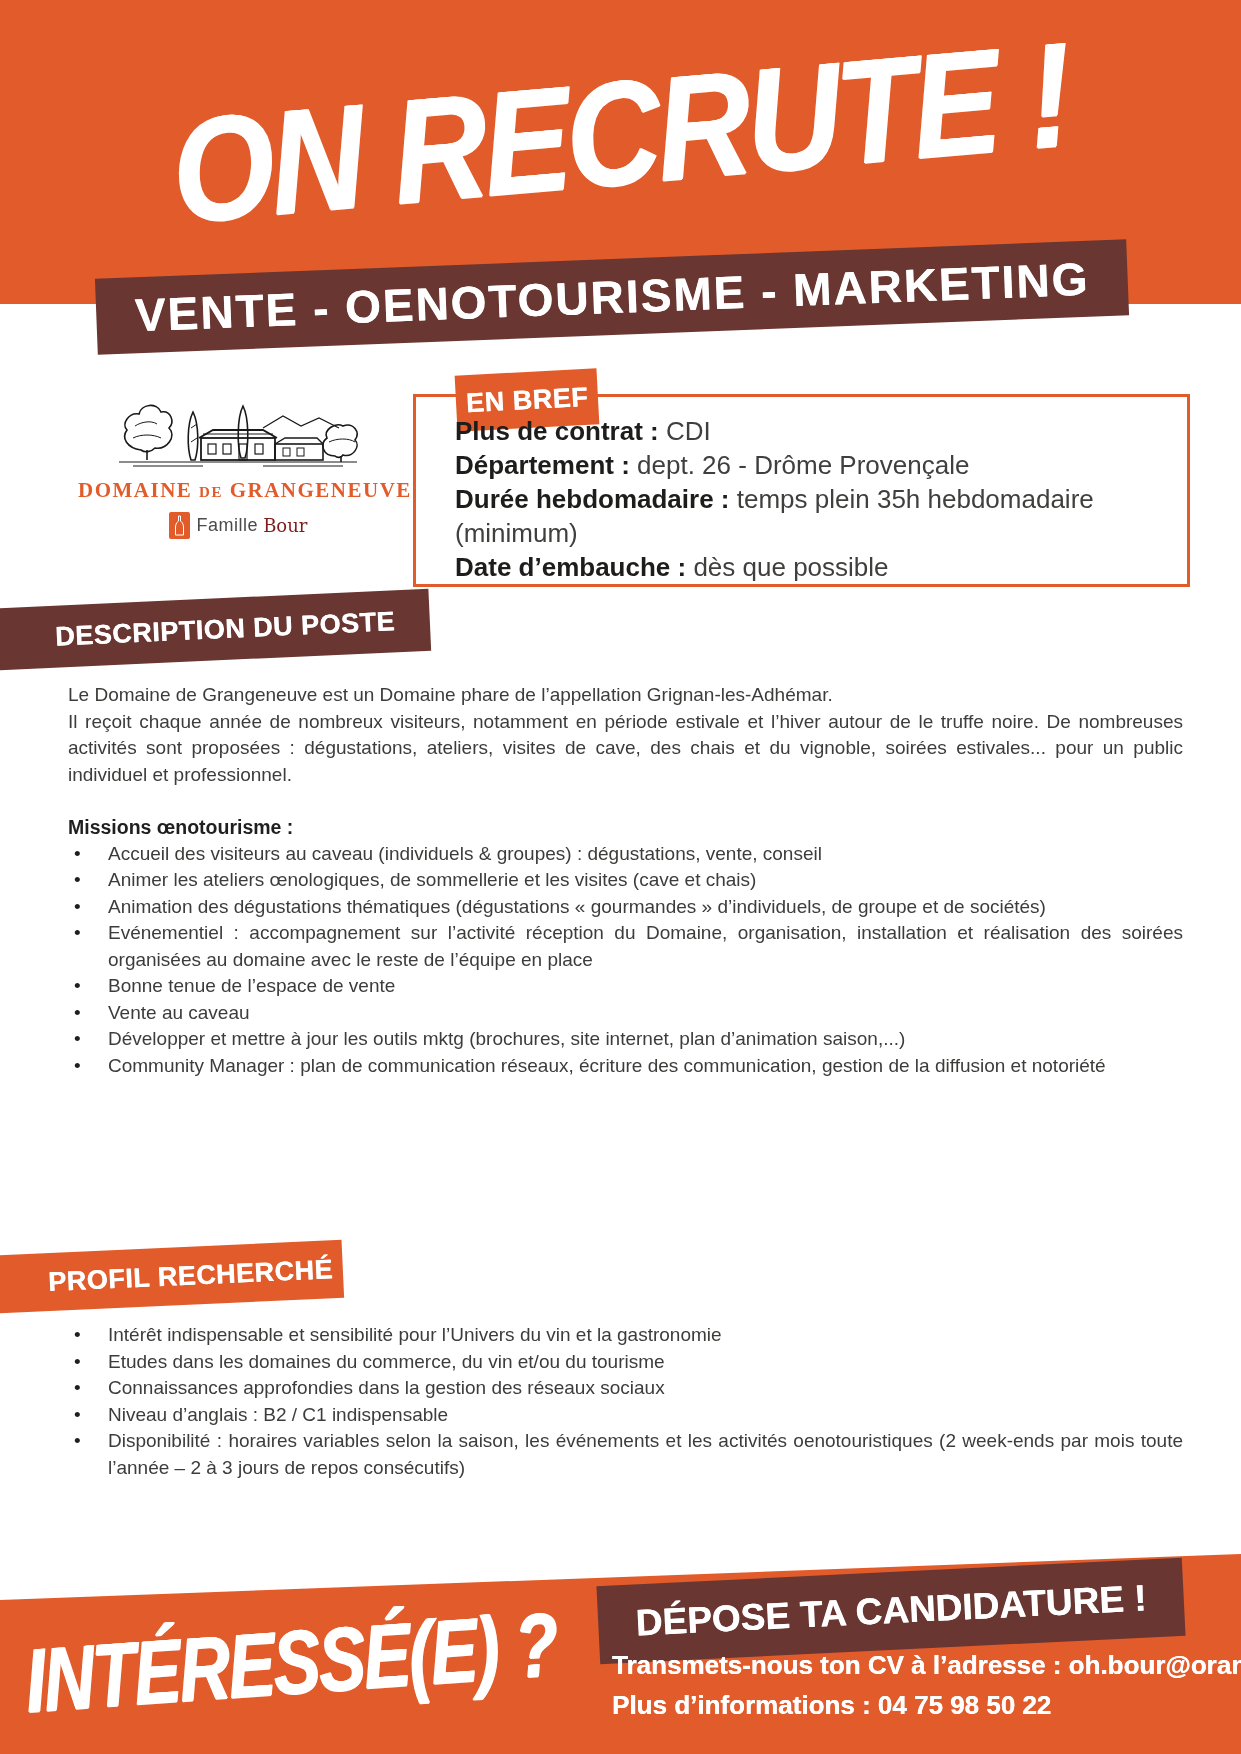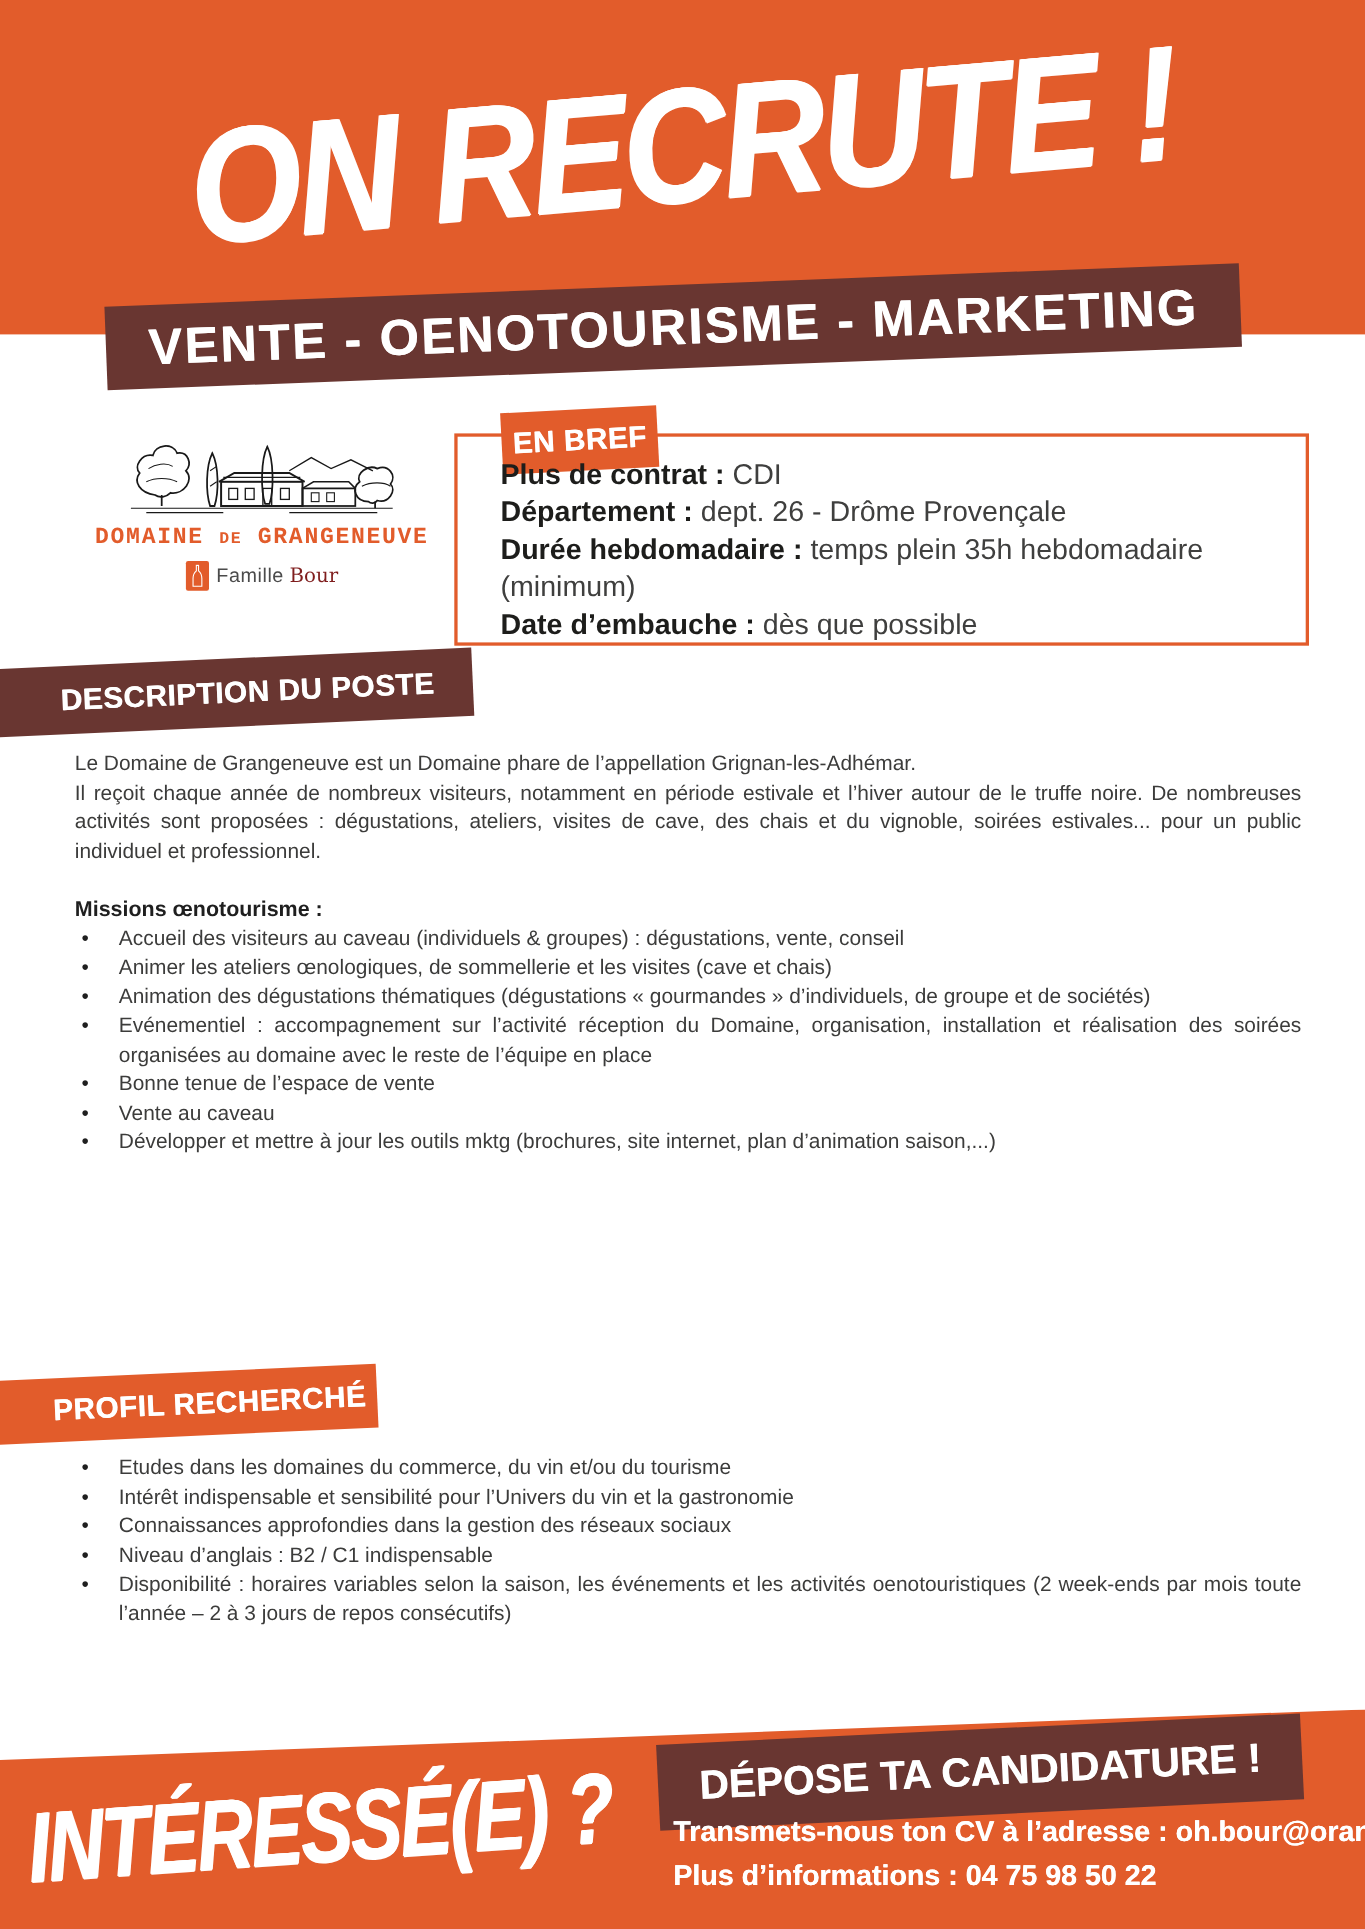--- a/index.html
+++ b/index.html
@@ -21,21 +21,21 @@
     position:absolute;left:96px;top:259px;width:1032px;height:76px;
     background:#693631;display:flex;align-items:center;justify-content:center;
     transform:rotate(-2.2deg);transform-origin:50% 50%;
     color:#fff;font-weight:bold;font-size:46px;letter-spacing:2px;white-space:nowrap;
     text-shadow:.5px 0 #fff;
   }
   
   .logo{position:absolute;left:78px;top:398px;width:320px;text-align:center;}
   .logo svg.estate{display:block;margin:0 auto;}
   .logo-name{
-    font-family:Liberation Mono, monospace;color:#E25C2B;font-size:21px;font-weight:bold;
+    font-family:Liberation Serif, serif;color:#E25C2B;font-size:21px;font-weight:bold;
     letter-spacing:1.5px;white-space:nowrap;margin-top:2px;
   }
   .logo-name .de{font-size:15px;}
   .famille-row{margin-top:9px;display:flex;align-items:center;justify-content:center;gap:7px;}
   .fam-icon{width:21px;height:27px;background:#E25C2B;border-radius:2px;display:inline-flex;align-items:center;justify-content:center;}
   .fam-text{color:#4b4b4b;font-size:18px;letter-spacing:.5px;}
   .fam-script{font-family:"DejaVu Serif",serif;color:#7f1d1d;font-size:18px;margin-left:-2px;}
   
   .enbref-box{
     position:absolute;left:413px;top:394px;width:777px;height:193px;
@@ -159,29 +159,30 @@
       <li>Accueil des visiteurs au caveau (individuels &amp; groupes) : dégustations, vente, conseil</li>
       <li>Animer les ateliers œnologiques, de sommellerie et les visites (cave et chais)</li>
       <li>Animation des dégustations thématiques (dégustations « gourmandes » d’individuels, de groupe et de sociétés)</li>
       <li>Evénementiel : accompagnement sur l’activité réception du Domaine, organisation, installation et réalisation des soirées organisées au domaine avec le reste de l’équipe en place</li>
       <li>Bonne tenue de l’espace de vente</li>
     </ul>
 
     <ul class="blist">
       <li>Vente au caveau</li>
       <li>Développer et mettre à jour les outils mktg (brochures, site internet, plan d’animation saison,...)</li>
+      <li>Community Manager : plan de communication réseaux, écriture des communication, gestion de la diffusion et notoriété</li>
     </ul>
   </div>
 
   <div class="section-banner profil">PROFIL RECHERCHÉ</div>
 
   <div class="content2">
     <ul class="blist">
+      <li>Intérêt indispensable et sensibilité pour l’Univers du vin et la gastronomie</li>
       <li>Etudes dans les domaines du commerce, du vin et/ou du tourisme</li>
-      <li>Intérêt indispensable et sensibilité pour l’Univers du vin et la gastronomie</li>
       <li>Connaissances approfondies dans la gestion des réseaux sociaux</li>
       <li>Niveau d’anglais : B2 / C1 indispensable</li>
       <li>Disponibilité : horaires variables selon la saison, les événements et les activités oenotouristiques (2 week-ends par mois toute l’année – 2 à 3 jours de repos consécutifs)</li>
     </ul>
   </div>
 
   <div class="bottom-band"></div>
   <div class="interested">INTÉRESSÉ(E) ?</div>
   <div class="depose-banner">DÉPOSE TA CANDIDATURE !</div>
   <div class="contact">

